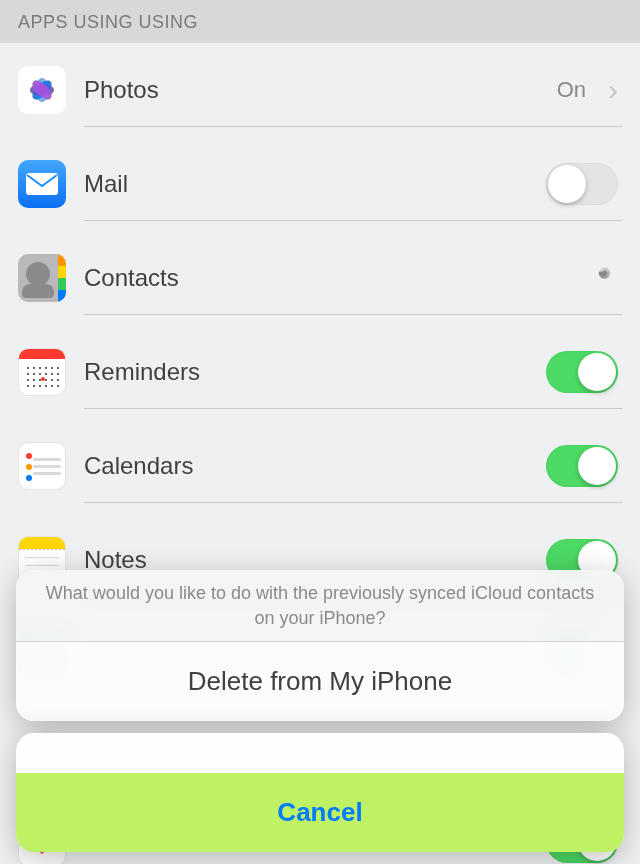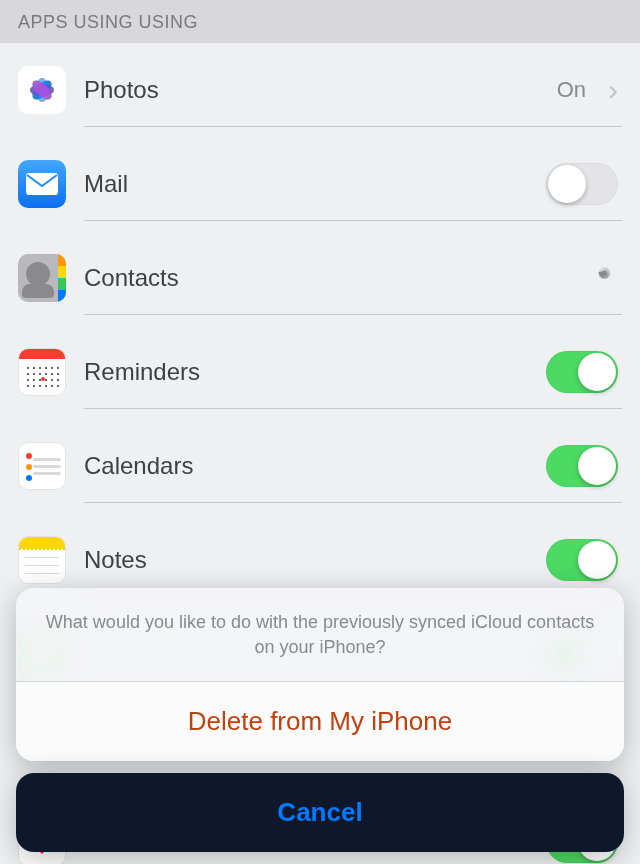--- a/index.html
+++ b/index.html
@@ -164,44 +164,45 @@
   }
   .sheet-group, .sheet-cancel {
     margin: 0 16px 12px;
     border-radius: 18px;
     overflow: hidden;
     backdrop-filter: blur(10px);
     background: rgba(244,244,246,0.94);
     box-shadow: 0 6px 30px rgba(0,0,0,0.25);
   }
   .sheet-message {
-    padding: 22px 28px;
+    padding: 11px 28px;
     text-align: center;
     color: #8a8a8e;
     font-size: 18px;
     line-height: 1.35;
     border-bottom: 1px solid #d2d2d5;
   }
   .sheet-button {
     text-align: center;
     padding: 24px 10px;
     font-size: 26px;
     color: #007aff;
     border-bottom: 1px solid #d2d2d5;
     background: rgba(255,255,255,0.6);
   }
   .sheet-button:last-child { border-bottom: none; }
-  .sheet-button.destructive { color: #c2410c; }
+  .sheet-button.destructive { color: #404040; }
   .sheet-cancel {
     background: #fefefe;
   }
   .sheet-cancel .sheet-button {
     font-weight: 600;
     border-bottom: none;
-    background: #0f172a;
+    background: #bef264;
+    margin-top: 40px;
   }
 </style>
 </head>
 <body>
 
 <div class="section-header">APPS USING USING</div>
 
 <div class="list">
 
   <div class="row">

